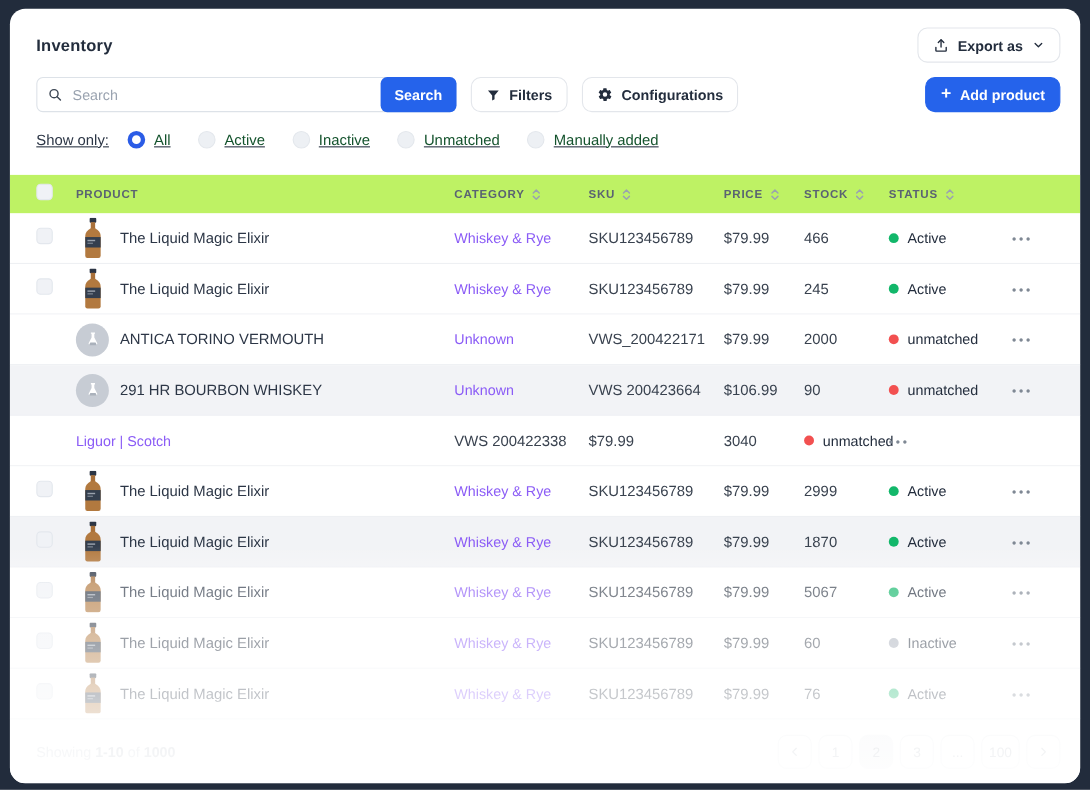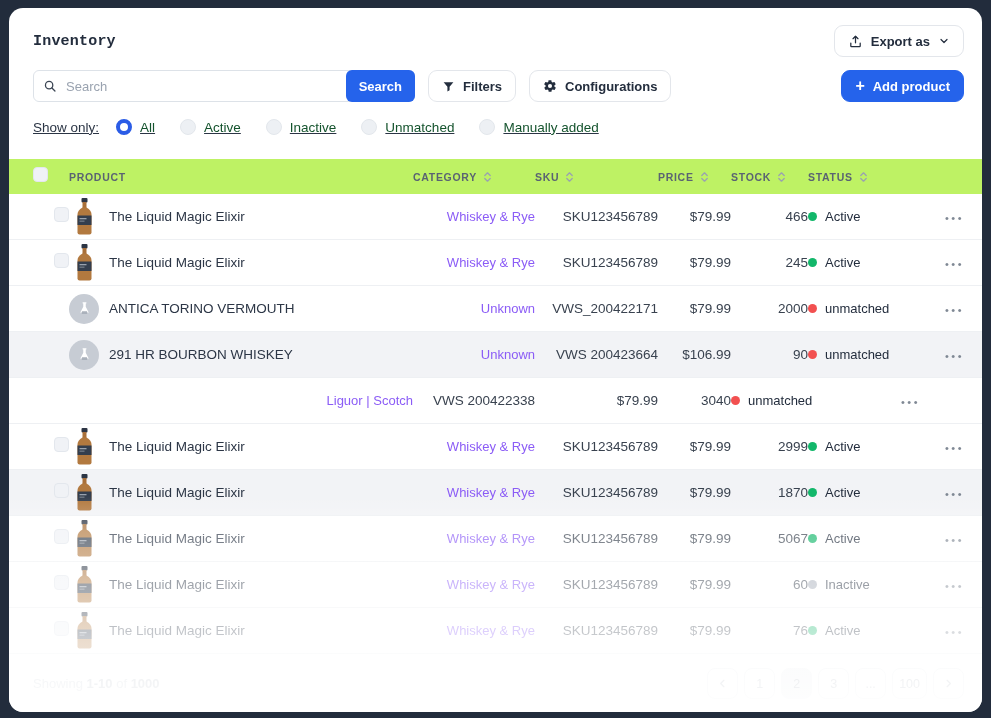--- a/index.html
+++ b/index.html
@@ -9,21 +9,21 @@
     font-family:"Liberation Sans",sans-serif;
     -webkit-font-smoothing:antialiased;
   }
   .card{
     position:absolute;left:9px;top:8px;right:9px;bottom:6px;
     background:#ffffff;border-radius:14px;overflow:hidden;
     display:flex;flex-direction:column;
   }
   
   .header-row{display:flex;justify-content:space-between;align-items:center;padding:17px 18px 0 24px;}
-  .title{font-size:15px;font-weight:700;color:#232d3d;letter-spacing:.2px;font-family:Liberation Mono, monospace;}
+  .title{font-size:15px;font-weight:700;color:#232d3d;letter-spacing:.2px;}
   .btn{
     display:inline-flex;align-items:center;gap:8px;
     border:1px solid #e3e6eb;border-radius:9px;background:#fff;
     height:32px;padding:0 13px;font-size:13px;font-weight:600;color:#232d3d;
     cursor:pointer;box-sizing:border-box;white-space:nowrap;
   }
   .btn-primary{background:#2563eb;border-color:#2563eb;color:#fff;}
   .btn svg{flex:0 0 auto;}
   
   .toolbar-row{display:flex;align-items:center;padding:13px 18px 0 24px;gap:13px;}
@@ -46,21 +46,21 @@
   .filter-label{margin-right:-8px;}
   .radio{display:inline-flex;align-items:center;gap:8px;cursor:pointer;}
   .radio-circle{width:16px;height:16px;border-radius:50%;background:#edf0f4;border:1px solid #e3e7ec;box-sizing:border-box;}
   .radio.selected .radio-circle{background:#fff;border:4.5px solid #2b5ce6;}
   .radio-label{color:#14532d;font-weight:500;}
   
   .grid{display:grid;grid-template-columns:36px 1fr 122px 123px 73px 77px 112px 44px;align-items:center;padding:0 18px 0 24px;}
   .thead{background:#bef264;height:35px;margin-top:11px;}
   .th{display:flex;align-items:center;gap:6px;font-size:10.5px;font-weight:700;color:#5a6372;text-transform:uppercase;letter-spacing:.7px;cursor:pointer;}
   .tbody{display:block;}
-  .trow{height:45px;border-bottom:1px solid #eef0f3;background:#fff;cursor:pointer;text-align:right;}
+  .trow{height:45px;border-bottom:1px solid #eef0f3;background:#fff;cursor:pointer;}
   .trow.highlight{background:#f2f3f6;}
   .checkbox{width:15px;height:15px;border-radius:4px;background:#f0f2f6;border:1px solid #e3e7ed;box-sizing:border-box;display:inline-block;cursor:pointer;}
   .c-product{display:flex;align-items:center;gap:10px;min-width:0;}
   .icon-wrap{width:30px;display:flex;justify-content:center;align-items:center;flex:0 0 auto;}
   .avatar{width:30px;height:30px;border-radius:50%;background:#c7ccd4;display:flex;align-items:center;justify-content:center;}
   .prod-name{font-size:13.5px;color:#2c3646;font-weight:500;white-space:nowrap;overflow:hidden;text-overflow:ellipsis;}
   .c-cat{font-size:13px;color:#8b5cf6;}
   .c-sku,.c-price,.c-stock{font-size:13.5px;color:#39424f;}
   .c-status{display:flex;align-items:center;}
   .dot{width:9px;height:9px;border-radius:50%;margin-right:8px;flex:0 0 auto;}

